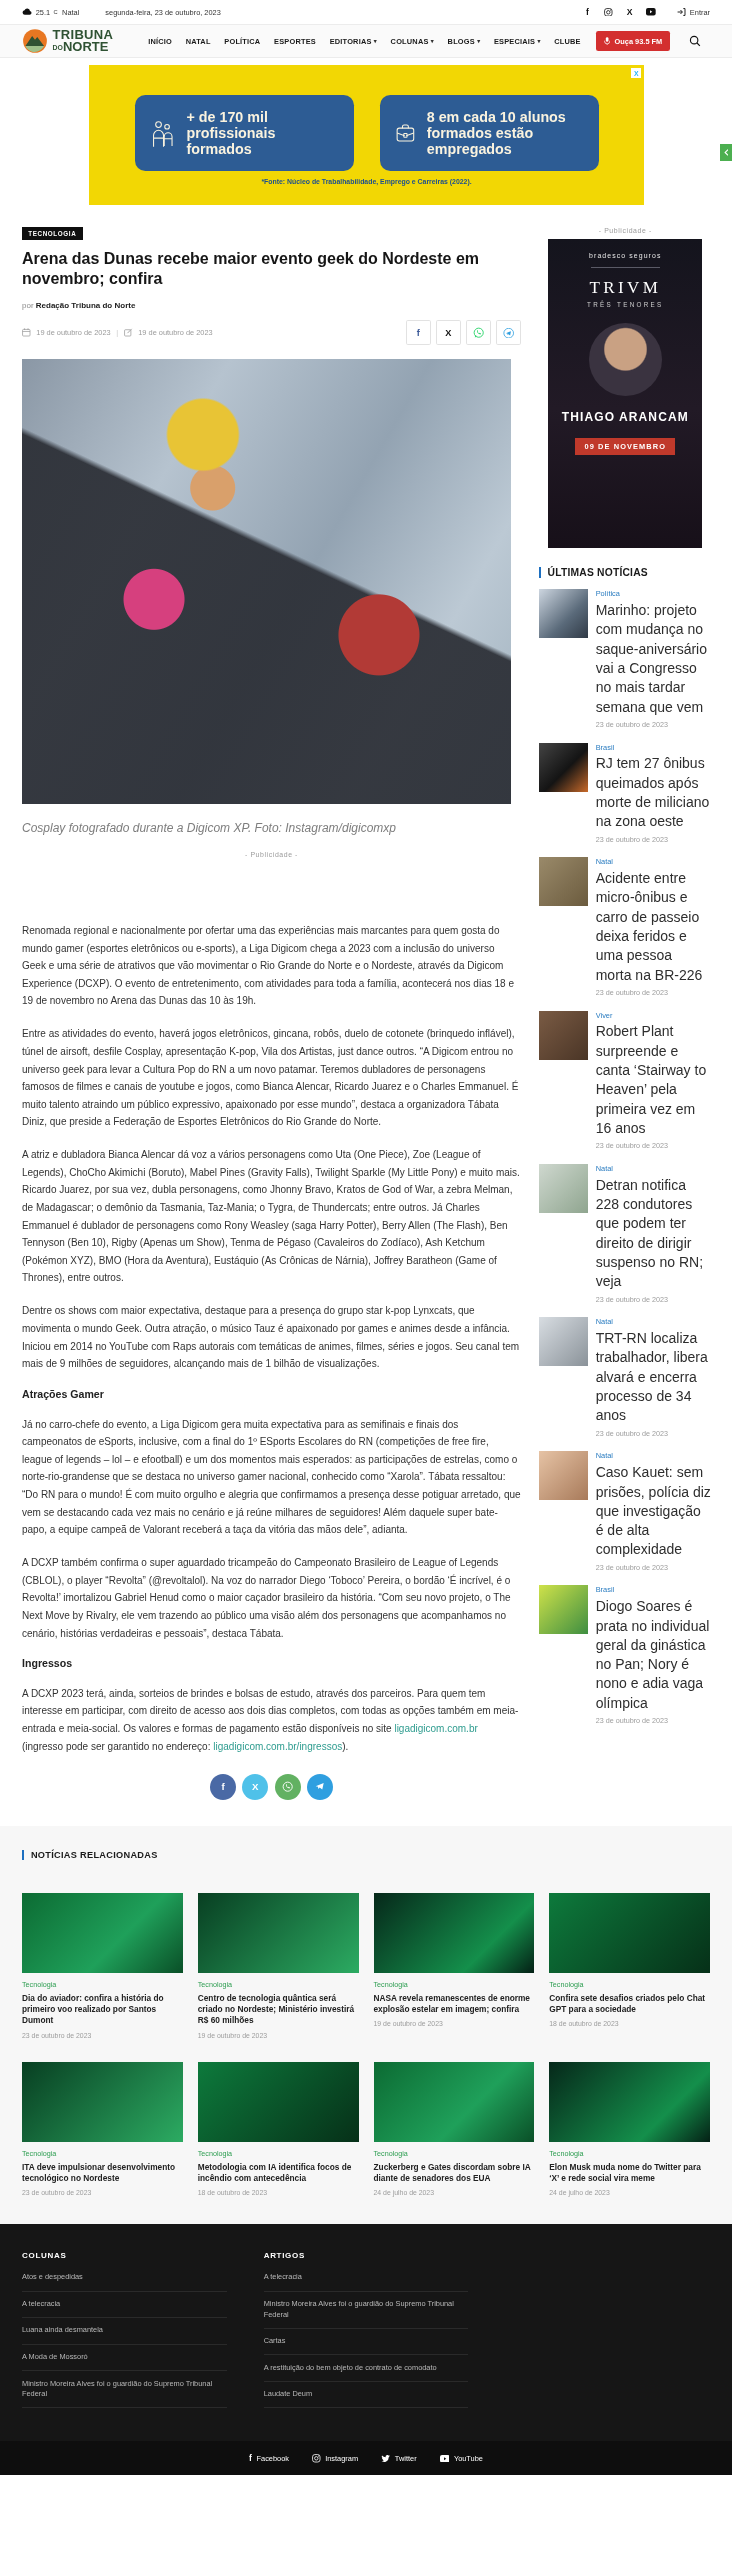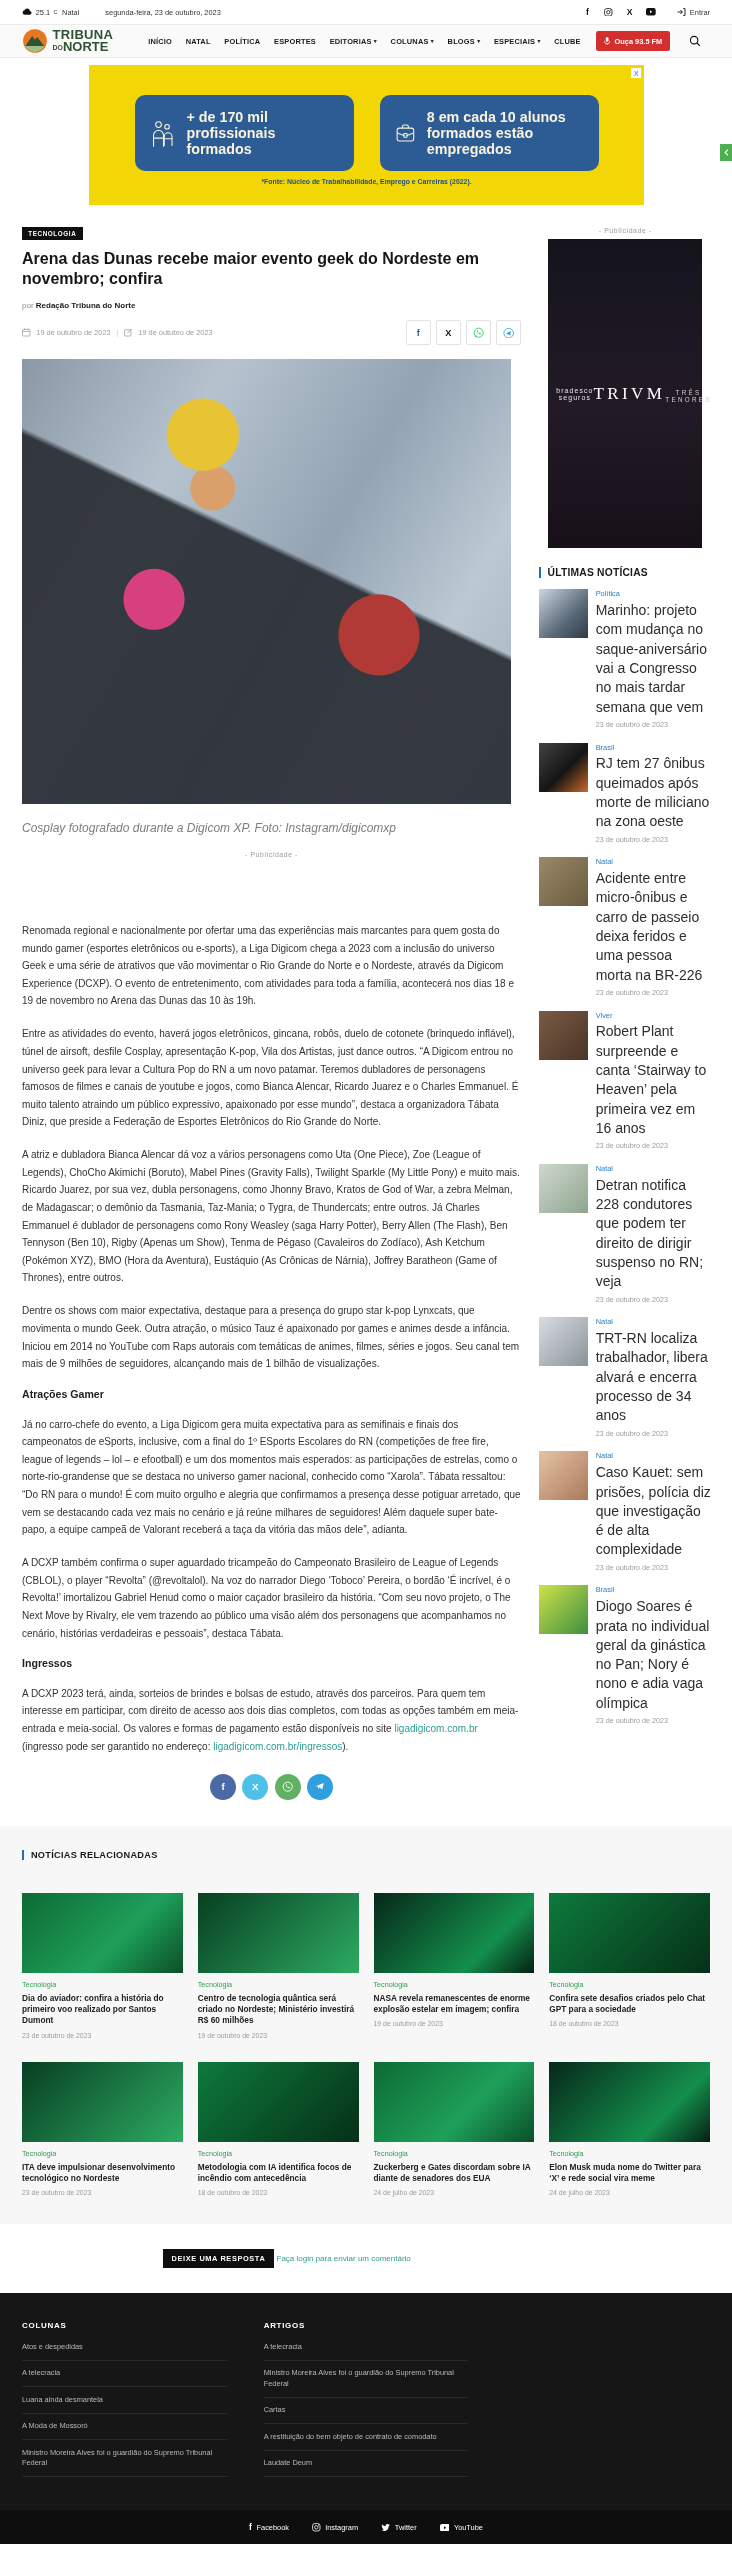--- a/index.html
+++ b/index.html
@@ -85,21 +85,21 @@
   .share-bottom { display:flex; justify-content:center; gap:6.3px; margin:18.3px 0 26px; }
   .share-c { width:26px; height:26px; border-radius:50%; color:#fff; display:flex; align-items:center;
              justify-content:center; font-weight:bold; font-size:9.7px; cursor:pointer; border:none; }
   .c-fb { background:#4a69a5; } .c-tw { background:#4fc1e9; }
   .c-wa { background:#62b162; } .c-tg { background:#2f9fe0; }
 
   
   .side-pub { color:#9b9b9b; font-size:6.9px; letter-spacing:0.6px; text-align:center; margin-bottom:5.1px; }
   .poster { width:154px; height:309px; margin:0 auto; color:#fff; text-align:center;
             background:linear-gradient(180deg,#14141d 0%, #221a26 55%, #171019 100%);
-            display:flex; flex-direction:row; align-items:center; padding:12.6px 8px; }
+            display:flex; flex-direction:column; align-items:center; padding:12.6px 8px; }
   .poster-brand { font-size:6.9px; letter-spacing:1.1px; color:#e8e8e8; }
   .poster-rule { width:69px; height:0.6px; background:#5a5a66; margin:8px 0 10.3px; }
   .poster-title { font-family:"Liberation Serif", serif; font-size:17px; letter-spacing:3.4px; }
   .poster-sub { font-size:6.3px; letter-spacing:2.3px; color:#cfcfcf; margin-top:3.4px; }
   .poster-face { width:73px; height:73px; border-radius:50%; margin:15px 0 13.7px;
                  background:radial-gradient(circle at 50% 36%, #c9a183 0 20.6px, #3a3340 22px 100%); }
   .poster-artist { font-size:12px; font-weight:800; letter-spacing:1.1px; line-height:1.25; }
   .poster-date { margin-top:12.6px; background:#c0392b; padding:4px 9.2px; font-size:7.4px;
                  font-weight:bold; letter-spacing:1.1px; }
 
@@ -496,26 +496,20 @@
       </div>
       <div class="rcard">
         <div class="rimg g3"></div>
         <div class="rcat">Tecnologia</div>
         <div class="rtitle">Elon Musk muda nome do Twitter para ‘X’ e rede social vira meme</div>
         <div class="rdate">24 de julho de 2023</div>
       </div>
     </div>
   </div>
 
-  <div class="comment">
-    <div class="comment-inner">
-      <span class="chip">DEIXE UMA RESPOSTA</span>
-      <a class="login-link">Faça login para enviar um comentário</a>
-    </div>
-  </div>
 
   <footer>
     <div class="f-grid">
       <div>
         <div class="f-h">COLUNAS</div>
         <div class="f-item">Atos e despedidas</div>
         <div class="f-item">A telecracia</div>
         <div class="f-item">Luana ainda desmantela</div>
         <div class="f-item">A Moda de Mossoró</div>
         <div class="f-item">Ministro Moreira Alves foi o guardião do Supremo Tribunal Federal</div>

